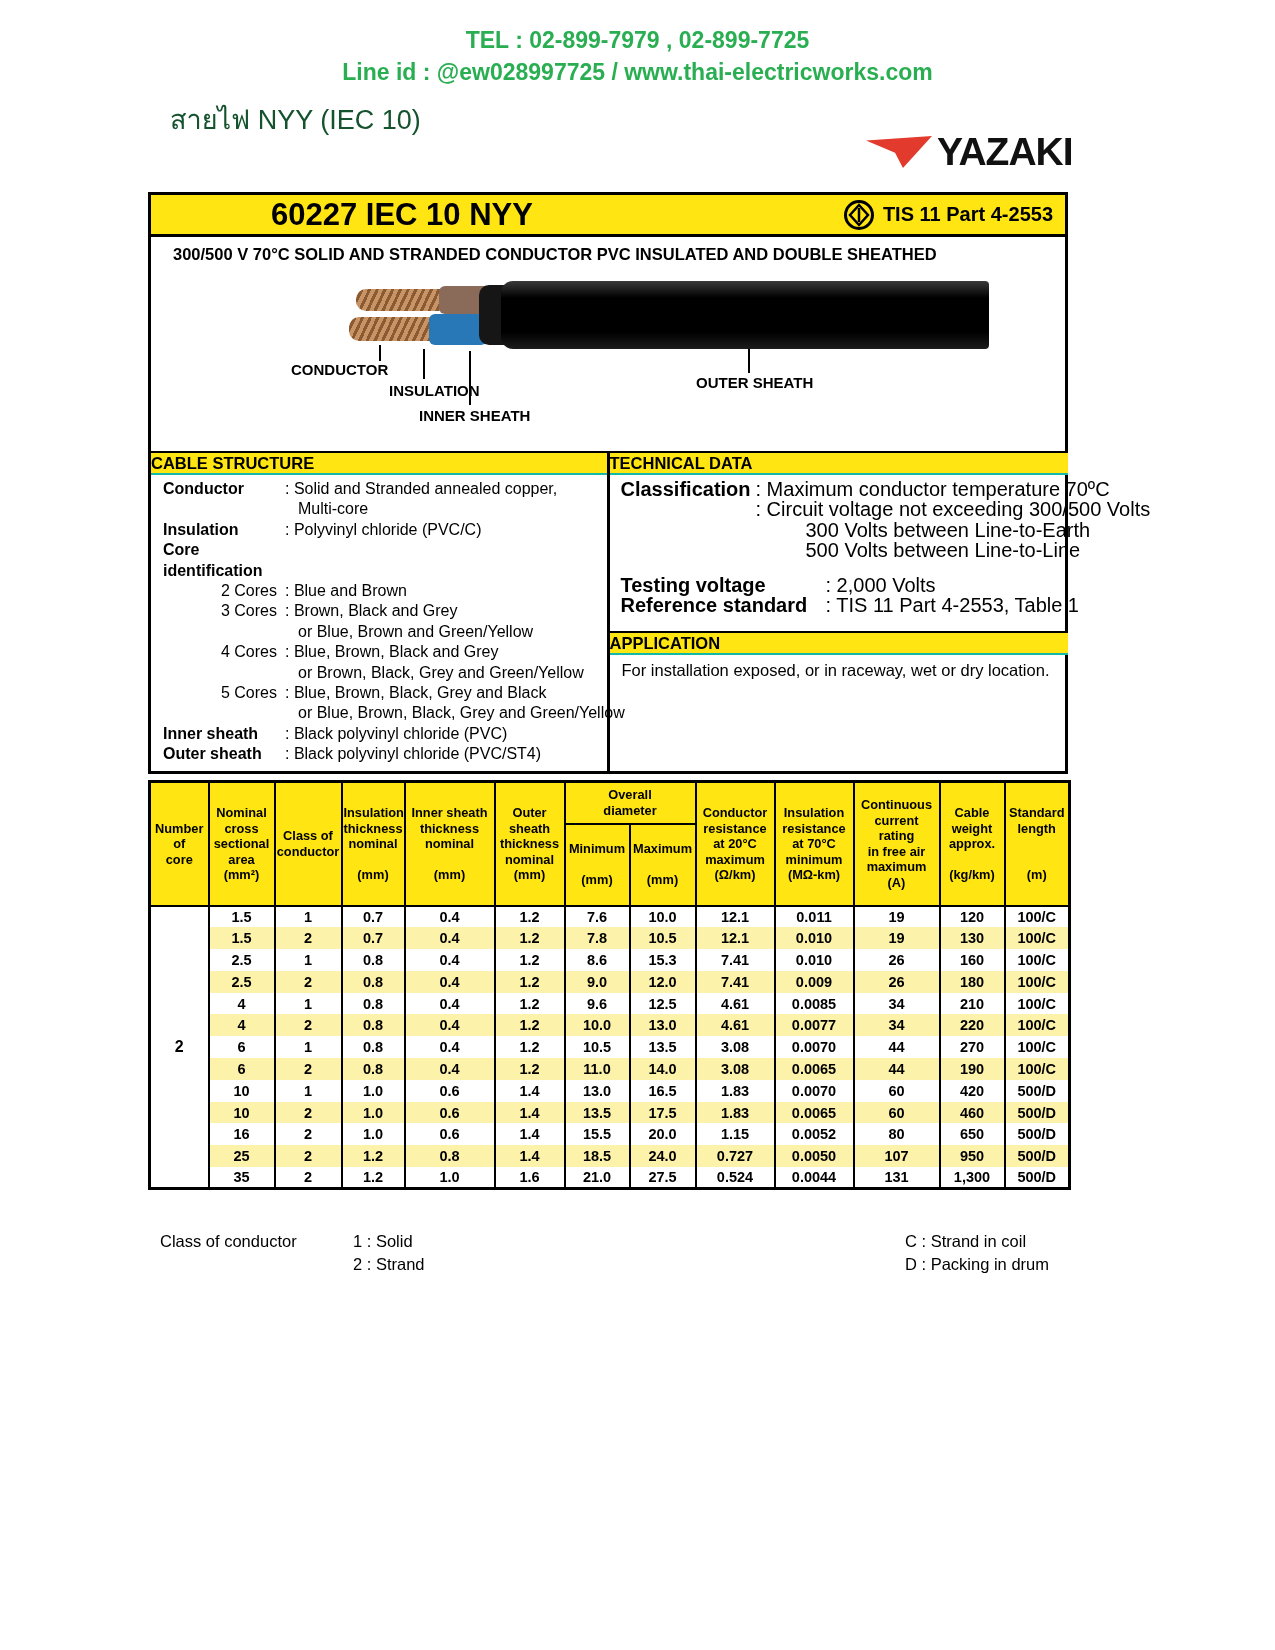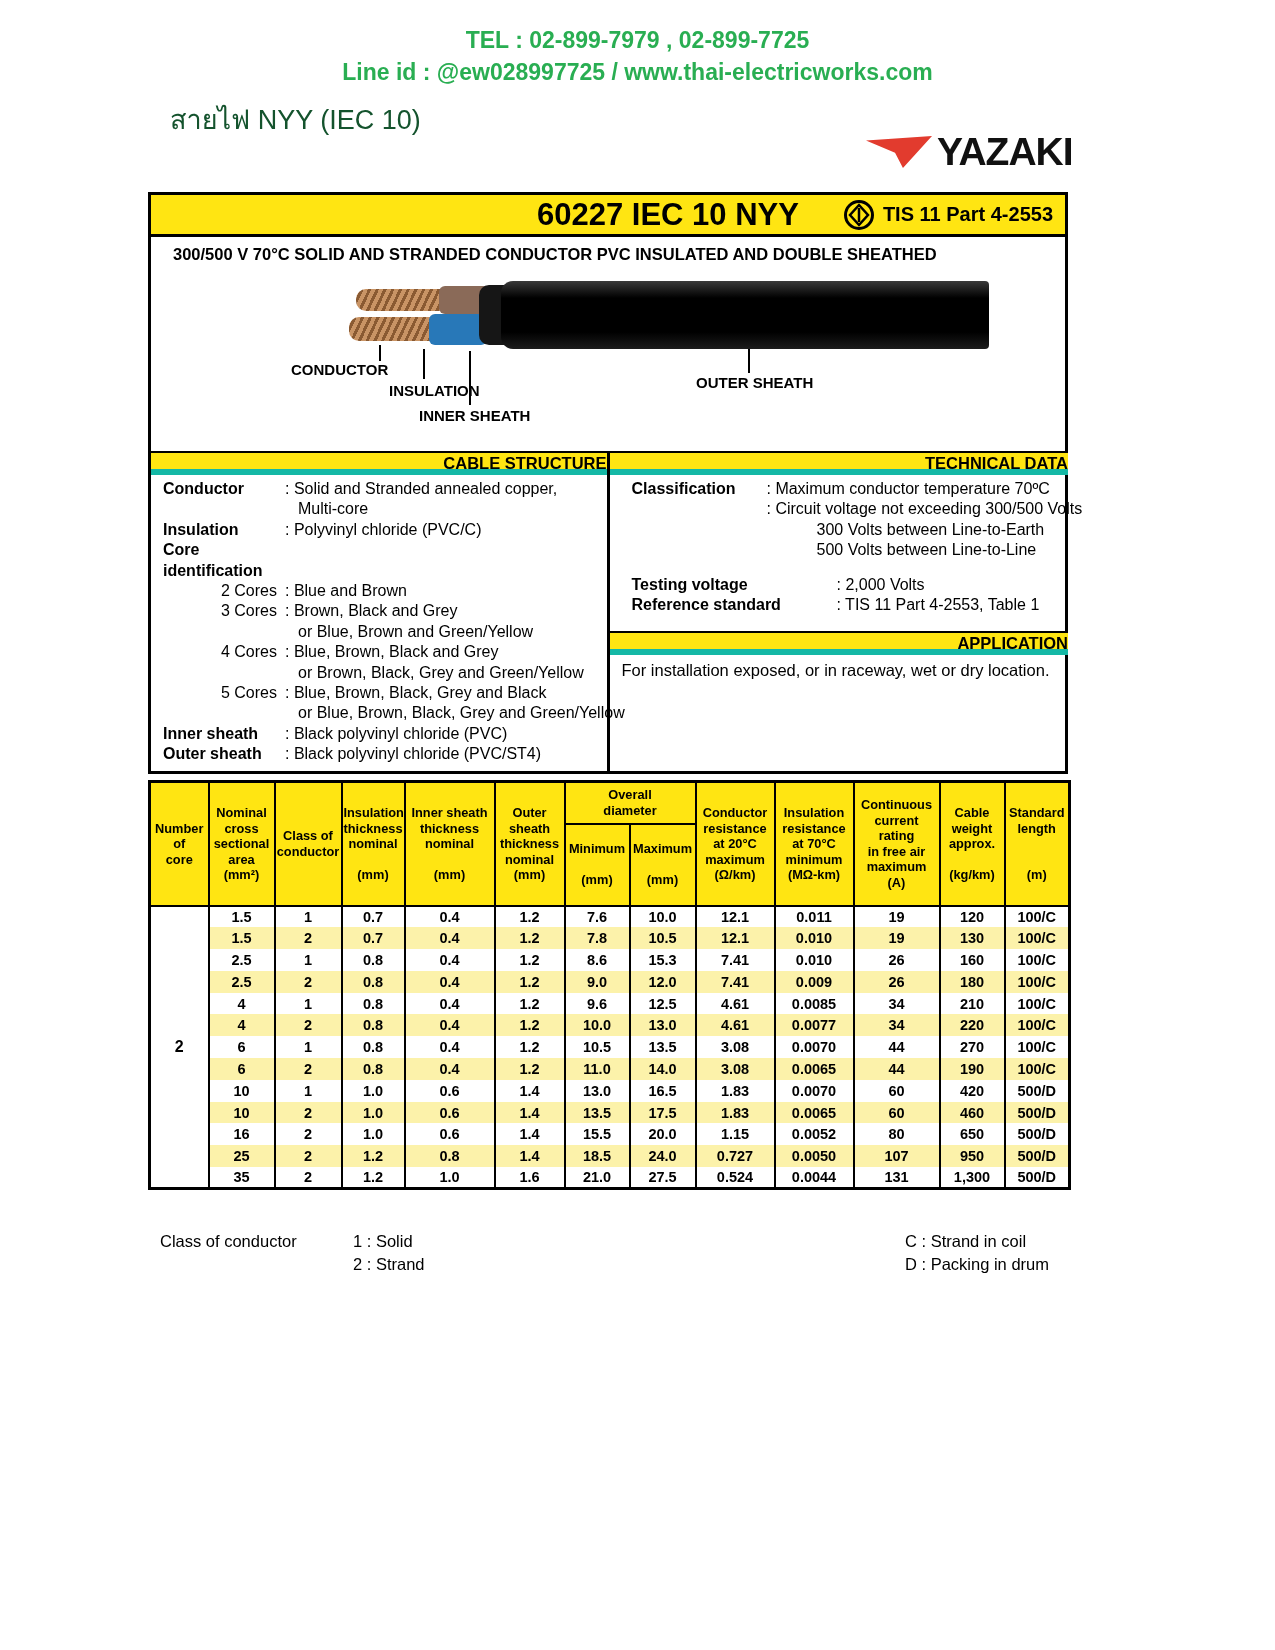--- a/index.html
+++ b/index.html
@@ -16,21 +16,21 @@
 
   .thai-title{position:absolute;left:170px;top:98px;font-size:27px;color:#14532d;}
 
   
   .yazaki{position:absolute;left:866px;top:130px;display:flex;align-items:center;}
   .yzk-mark{display:inline-block;width:66px;height:32px;background:var(--brand-red);clip-path:polygon(0 14%,100% 0,56% 100%,44% 52%);margin-right:5px;}
   .yzk-text{font-weight:bold;font-size:39px;letter-spacing:-1px;color:#111;}
 
   
   .main-box{position:absolute;left:148px;top:192px;width:920px;border:3px solid #000;background:#fff;}
-  .title-bar{position:relative;height:42px;background:var(--accent-yellow);border-bottom:3px solid #000;display:flex;align-items:center;justify-content:center;}
+  .title-bar{position:relative;height:42px;background:var(--accent-yellow);border-bottom:3px solid #000;display:flex;align-items:center;}
   .prod-title{margin-left:120px;font-weight:bold;font-size:31px;color:#000;}
   .tis{position:absolute;right:12px;top:0;height:100%;display:flex;align-items:center;gap:8px;font-weight:bold;font-size:20px;color:#000;}
   .subtitle{height:34px;display:flex;align-items:center;padding-left:22px;font-weight:bold;font-size:16.5px;}
 
   
   .figure{position:relative;height:180px;background:#fff;}
   .fig-shape{position:absolute;}
   .outer-sheath{left:350px;top:10px;width:488px;height:68px;background:linear-gradient(180deg,#3a3a3a 0%,#000 25%,#000 75%,#1c1c1c 100%);border-radius:12px 4px 4px 12px;}
   .inner-stub{left:328px;top:14px;width:60px;height:60px;background:#161616;border-radius:10px;}
   .copper{background:repeating-linear-gradient(115deg,#c99465 0 4px,#8a5a32 4px 7px);border-radius:10px 0 0 10px;}
@@ -46,29 +46,29 @@
   .fig-label{position:absolute;font-weight:bold;font-size:15px;color:#000;white-space:nowrap;}
   .fl-conductor{left:140px;top:90px;}
   .fl-insulation{left:238px;top:111px;}
   .fl-inner{left:268px;top:136px;}
   .fl-outer{left:545px;top:103px;}
 
   
   .cols{display:flex;align-items:stretch;}
   .col{width:458.5px;}
   .col.left{border-right:3px solid #000;}
-  .sec-head{background:var(--accent-yellow);border-top:2px solid #000;border-bottom:6px solid #14b8a6;text-align:right;font-weight:bold;font-size:16.5px;height:24px;line-height:21px;}
+  .sec-head{background:var(--accent-yellow);border-top:2px solid #000;border-bottom:2px solid #14b8a6;text-align:left;font-weight:bold;font-size:16.5px;height:24px;line-height:21px;}
   .cs-rows{padding:4px 10px 6px 12px;font-size:16px;line-height:20.4px;}
   .cs-row{display:flex;}
   .cs-label{width:122px;flex:none;font-weight:bold;}
   .cs-row.sub .cs-label{font-weight:normal;text-align:right;padding-right:8px;}
   .cs-row.cont .cs-label{font-weight:normal;}
   .cs-row.cont .cs-value{padding-left:13px;}
   .cs-value{white-space:nowrap;}
-  .td-rows{padding:4px 6px 0 22px;font-size:16px;line-height:20.4px;height:156px;}
+  .td-rows{padding:4px 6px 0 11px;font-size:20px;line-height:20.4px;height:156px;}
   .td-row{display:flex;}
   .td-row .td-label{width:135px;flex:none;font-weight:bold;}
   .td-row.wide .td-label{width:205px;}
   .td-row.deep .td-value{padding-left:50px;}
   .td-row.gap{height:14px;}
   .td-value{white-space:nowrap;}
   .app-text{padding:5px 12px;font-size:16.5px;line-height:21px;}
 
   
   table.spec{position:absolute;left:148px;top:780px;width:920px;border-collapse:collapse;table-layout:fixed;border:3px solid #000;}

